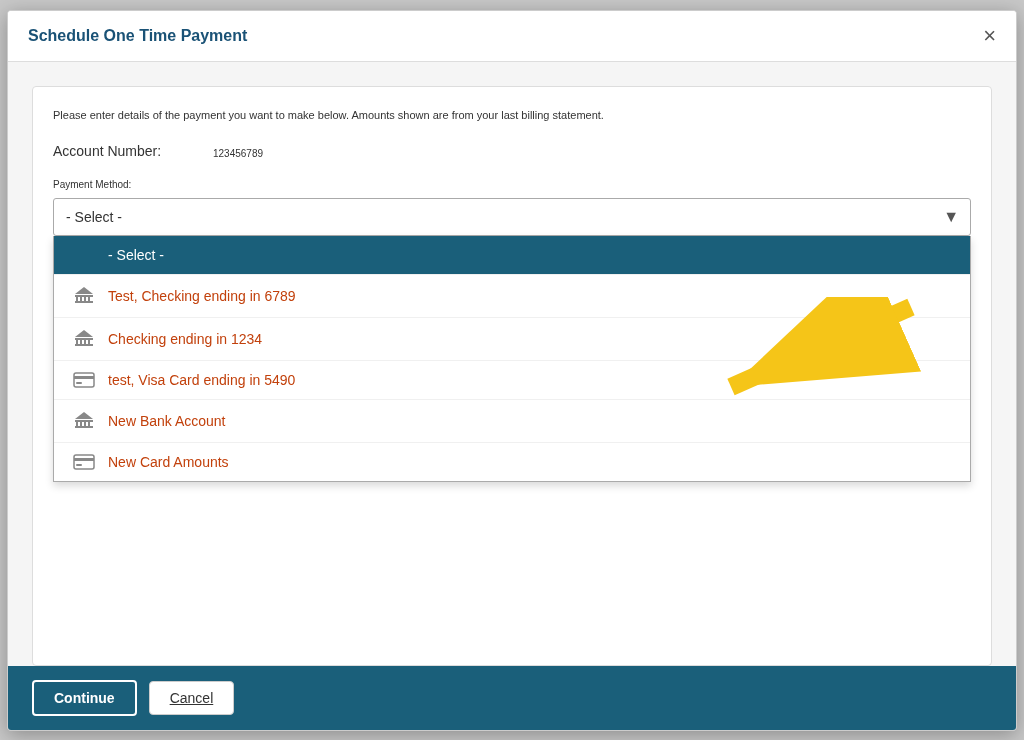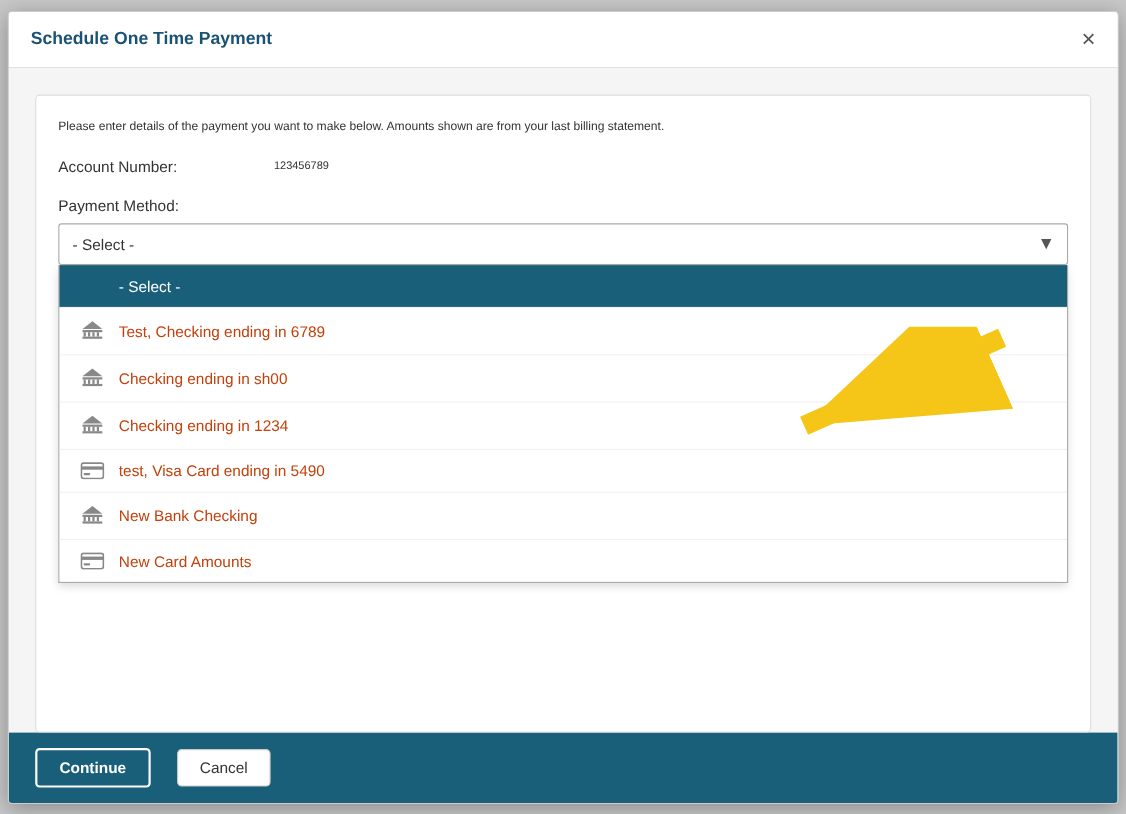--- a/index.html
+++ b/index.html
@@ -63,39 +63,38 @@
 
     .info-text {
       font-size: 11px;
       color: #333;
       margin-bottom: 20px;
       line-height: 1.5;
     }
 
     .field-row {
       display: flex;
-      align-items: center;
+      align-items: flex-end;
       margin-bottom: 20px;
       font-size: 14px;
       color: #333;
-      gap: 36px;
     }
 
     .field-label {
       font-weight: normal;
       min-width: 160px;
     }
 
     .field-value {
       font-size: 10px;
       color: #333;
     }
 
     .payment-method-label {
-      font-size: 14px;
+      font-size: 10px;
       color: #333;
       margin-bottom: 8px;
     }
 
     .select-wrapper {
       position: relative;
       width: 100%;
       text-align: center;
     }
 
@@ -160,21 +159,21 @@
       display: flex;
       align-items: center;
       justify-content: center;
       margin-right: 8px;
     }
 
     .modal-footer {
       background: #1a5f7a;
       padding: 14px 24px;
       display: flex;
-      gap: 24px;
+      gap: 12px;
       align-items: center;
     }
 
     .btn-continue {
       background: #1a5f7a;
       color: #fff;
       border: 2px solid #fff;
       border-radius: 4px;
       padding: 8px 20px;
       font-size: 14px;
@@ -183,20 +182,21 @@
     }
 
     .btn-cancel {
       background: #fff;
       color: #333;
       border: 1px solid #ccc;
       border-radius: 4px;
       padding: 8px 20px;
       font-size: 14px;
       cursor: pointer;
+      text-decoration: underline;
     }
 
     
     .arrow-annotation {
       position: absolute;
       top: 210px;
       right: 60px;
       width: 280px;
       height: 120px;
       pointer-events: none;
@@ -259,74 +259,60 @@
                   <rect x="3" y="11" width="2" height="4" fill="#888"></rect>
                   <rect x="7" y="11" width="2" height="4" fill="#888"></rect>
                   <rect x="11" y="11" width="2" height="4" fill="#888"></rect>
                   <rect x="15" y="11" width="2" height="4" fill="#888"></rect>
                   <polygon points="11,1 2,8 20,8" fill="#888"></polygon>
                 </svg>
               </div>
               <span>Test, Checking ending in 6789</span>
             </div>
 
+
             <div class="dropdown-item">
               <div class="item-icon">
                 <svg class="bank-svg" viewBox="0 0 22 20" fill="none" xmlns="http://www.w3.org/2000/svg">
                   <rect x="2" y="9" width="18" height="2" fill="#888"></rect>
                   <rect x="2" y="15" width="18" height="2" fill="#888"></rect>
                   <rect x="3" y="11" width="2" height="4" fill="#888"></rect>
                   <rect x="7" y="11" width="2" height="4" fill="#888"></rect>
                   <rect x="11" y="11" width="2" height="4" fill="#888"></rect>
                   <rect x="15" y="11" width="2" height="4" fill="#888"></rect>
                   <polygon points="11,1 2,8 20,8" fill="#888"></polygon>
                 </svg>
               </div>
-              <span>Checking ending in sh00</span>
+              <span>Checking ending in 1234</span>
+            </div>
+
+            <div class="dropdown-item">
+              <div class="item-icon">
+                <svg class="card-svg" viewBox="0 0 22 16" fill="none" xmlns="http://www.w3.org/2000/svg">
+                  <rect x="1" y="1" width="20" height="14" rx="2" stroke="#888" stroke-width="1.5" fill="none"></rect>
+                  <rect x="1" y="4" width="20" height="3" fill="#888"></rect>
+                  <rect x="3" y="10" width="6" height="2" fill="#888" rx="1"></rect>
+                </svg>
+              </div>
+              <span>test, Visa Card ending in 5490</span>
             </div>
 
             <div class="dropdown-item">
               <div class="item-icon">
                 <svg class="bank-svg" viewBox="0 0 22 20" fill="none" xmlns="http://www.w3.org/2000/svg">
                   <rect x="2" y="9" width="18" height="2" fill="#888"></rect>
                   <rect x="2" y="15" width="18" height="2" fill="#888"></rect>
                   <rect x="3" y="11" width="2" height="4" fill="#888"></rect>
                   <rect x="7" y="11" width="2" height="4" fill="#888"></rect>
                   <rect x="11" y="11" width="2" height="4" fill="#888"></rect>
                   <rect x="15" y="11" width="2" height="4" fill="#888"></rect>
                   <polygon points="11,1 2,8 20,8" fill="#888"></polygon>
                 </svg>
               </div>
-              <span>Checking ending in 1234</span>
-            </div>
-
-            <div class="dropdown-item">
-              <div class="item-icon">
-                <svg class="card-svg" viewBox="0 0 22 16" fill="none" xmlns="http://www.w3.org/2000/svg">
-                  <rect x="1" y="1" width="20" height="14" rx="2" stroke="#888" stroke-width="1.5" fill="none"></rect>
-                  <rect x="1" y="4" width="20" height="3" fill="#888"></rect>
-                  <rect x="3" y="10" width="6" height="2" fill="#888" rx="1"></rect>
-                </svg>
-              </div>
-              <span>test, Visa Card ending in 5490</span>
-            </div>
-
-            <div class="dropdown-item">
-              <div class="item-icon">
-                <svg class="bank-svg" viewBox="0 0 22 20" fill="none" xmlns="http://www.w3.org/2000/svg">
-                  <rect x="2" y="9" width="18" height="2" fill="#888"></rect>
-                  <rect x="2" y="15" width="18" height="2" fill="#888"></rect>
-                  <rect x="3" y="11" width="2" height="4" fill="#888"></rect>
-                  <rect x="7" y="11" width="2" height="4" fill="#888"></rect>
-                  <rect x="11" y="11" width="2" height="4" fill="#888"></rect>
-                  <rect x="15" y="11" width="2" height="4" fill="#888"></rect>
-                  <polygon points="11,1 2,8 20,8" fill="#888"></polygon>
-                </svg>
-              </div>
-              <span>New Bank Checking</span>
+              <span>New Bank Account</span>
             </div>
 
             <div class="dropdown-item">
               <div class="item-icon">
                 <svg class="card-svg" viewBox="0 0 22 16" fill="none" xmlns="http://www.w3.org/2000/svg">
                   <rect x="1" y="1" width="20" height="14" rx="2" stroke="#888" stroke-width="1.5" fill="none"></rect>
                   <rect x="1" y="4" width="20" height="3" fill="#888"></rect>
                   <rect x="3" y="10" width="6" height="2" fill="#888" rx="1"></rect>
                 </svg>
               </div>

